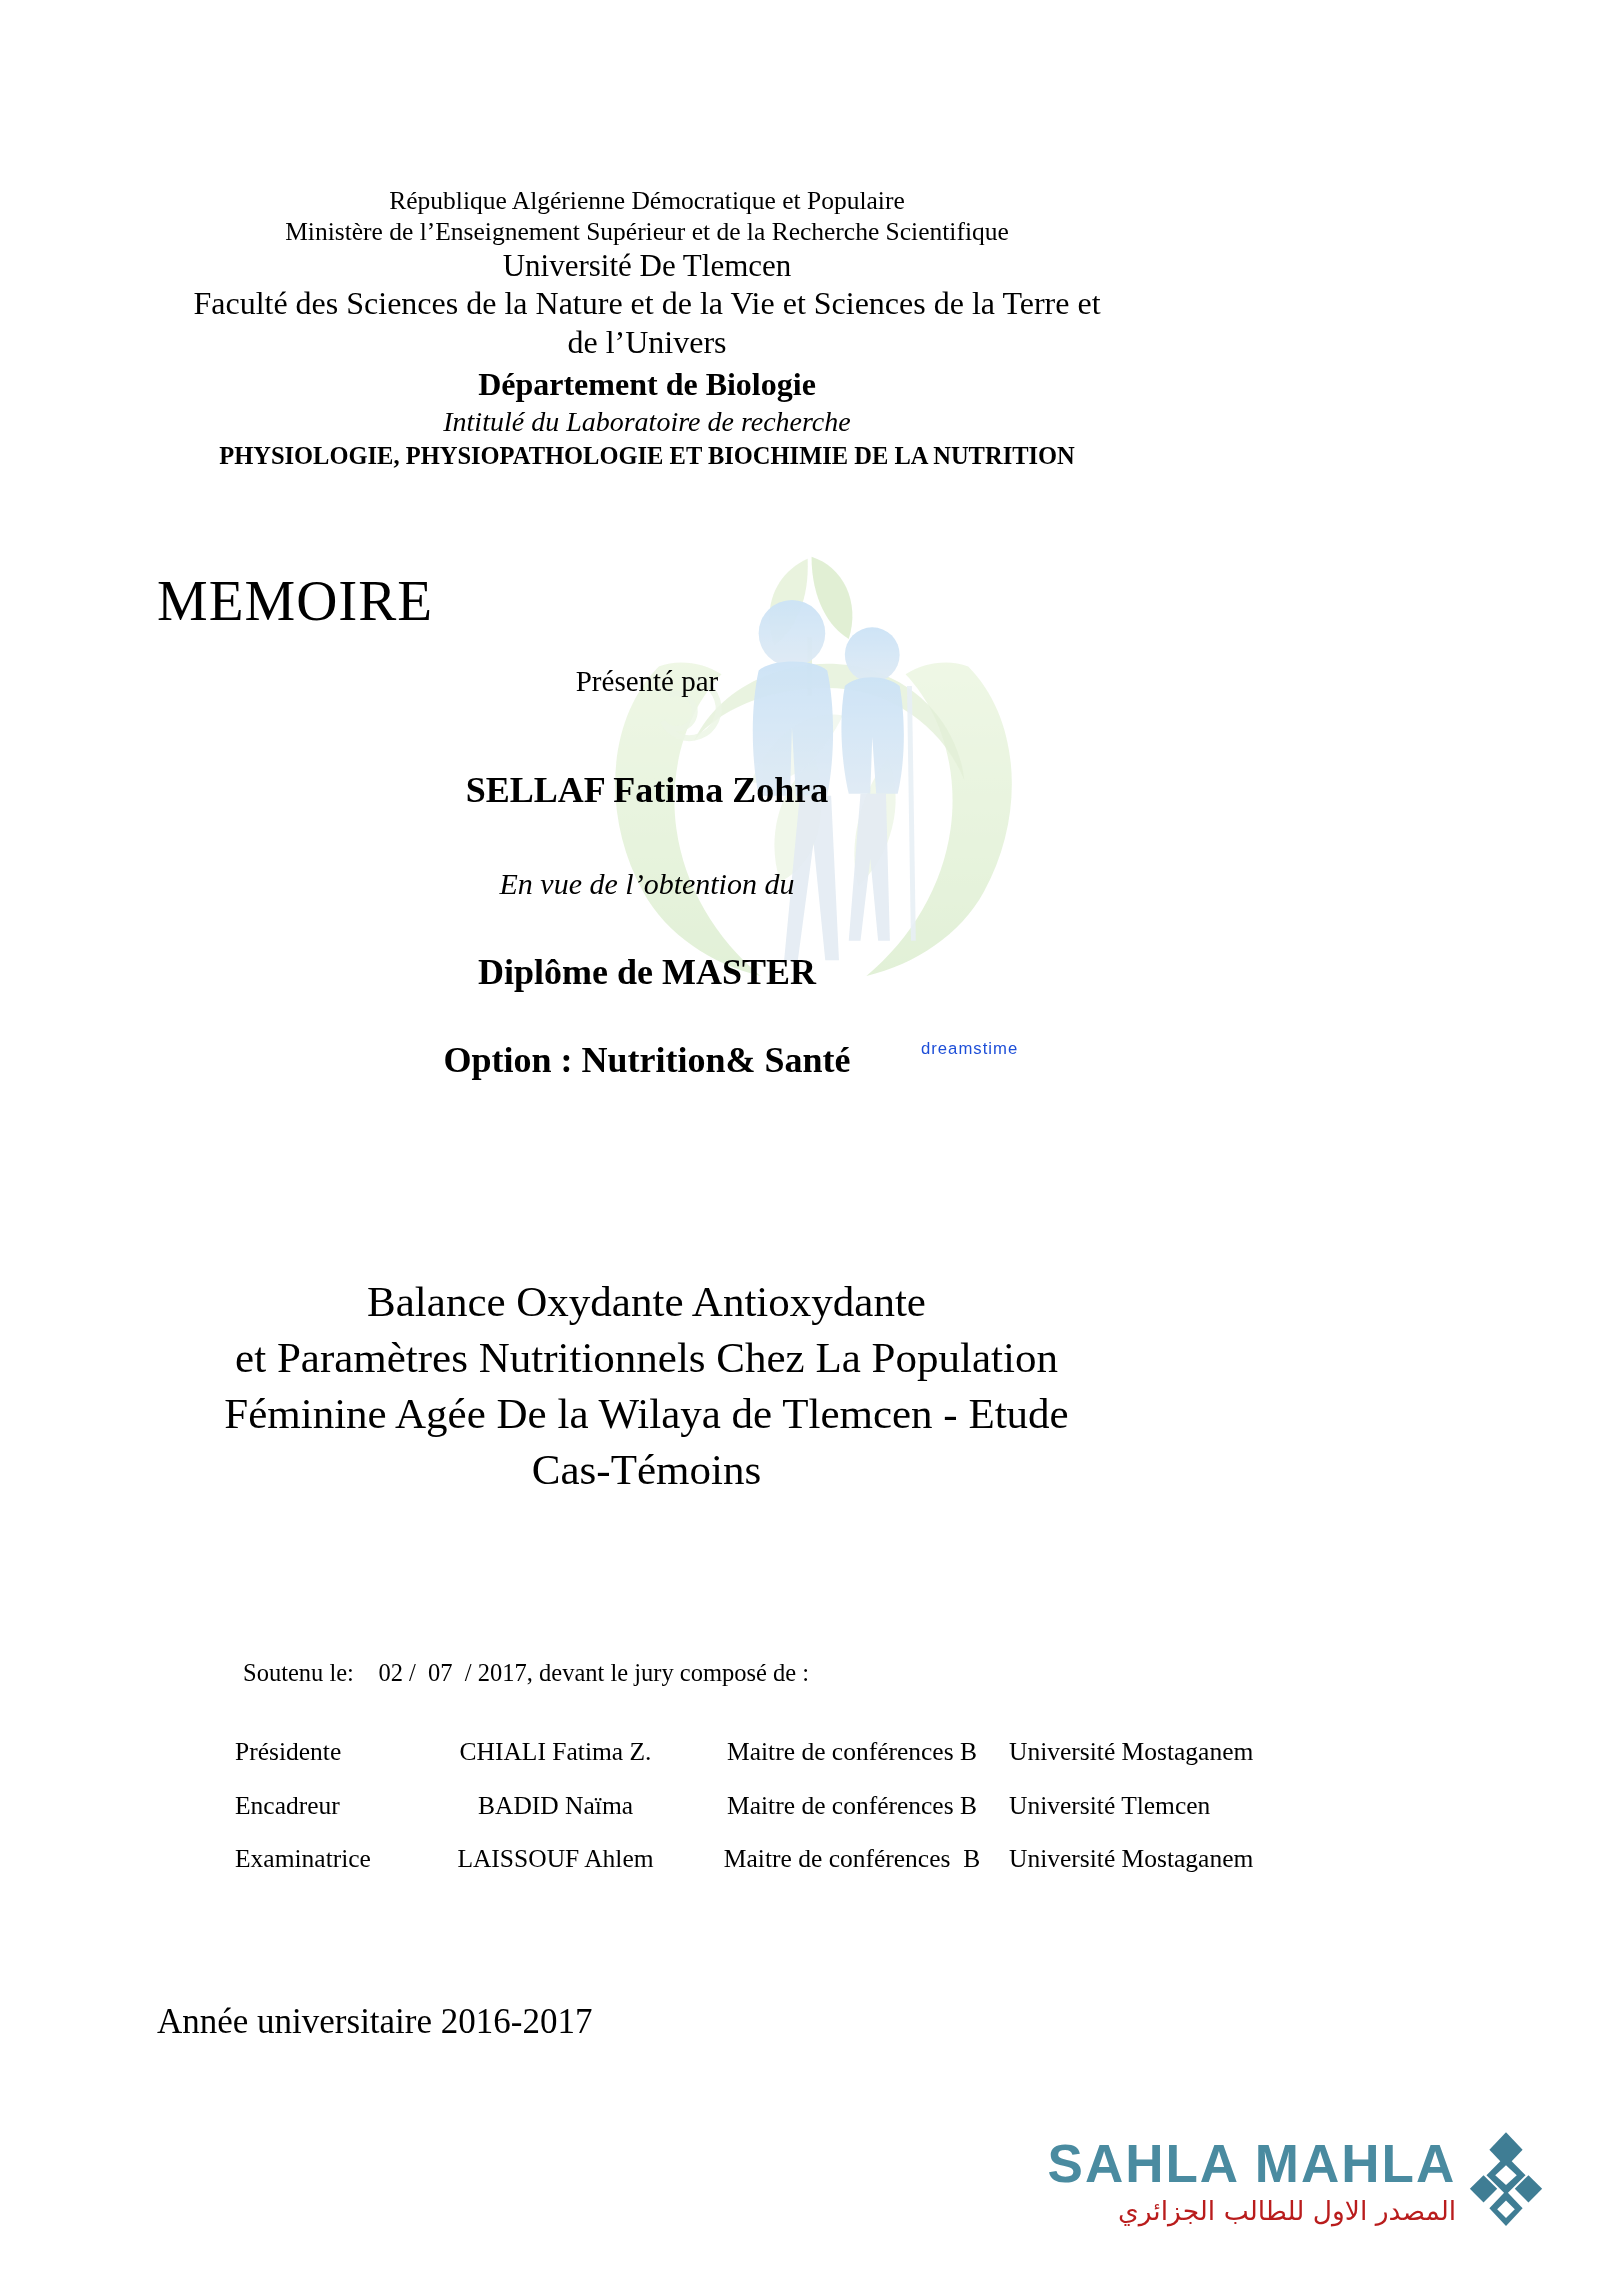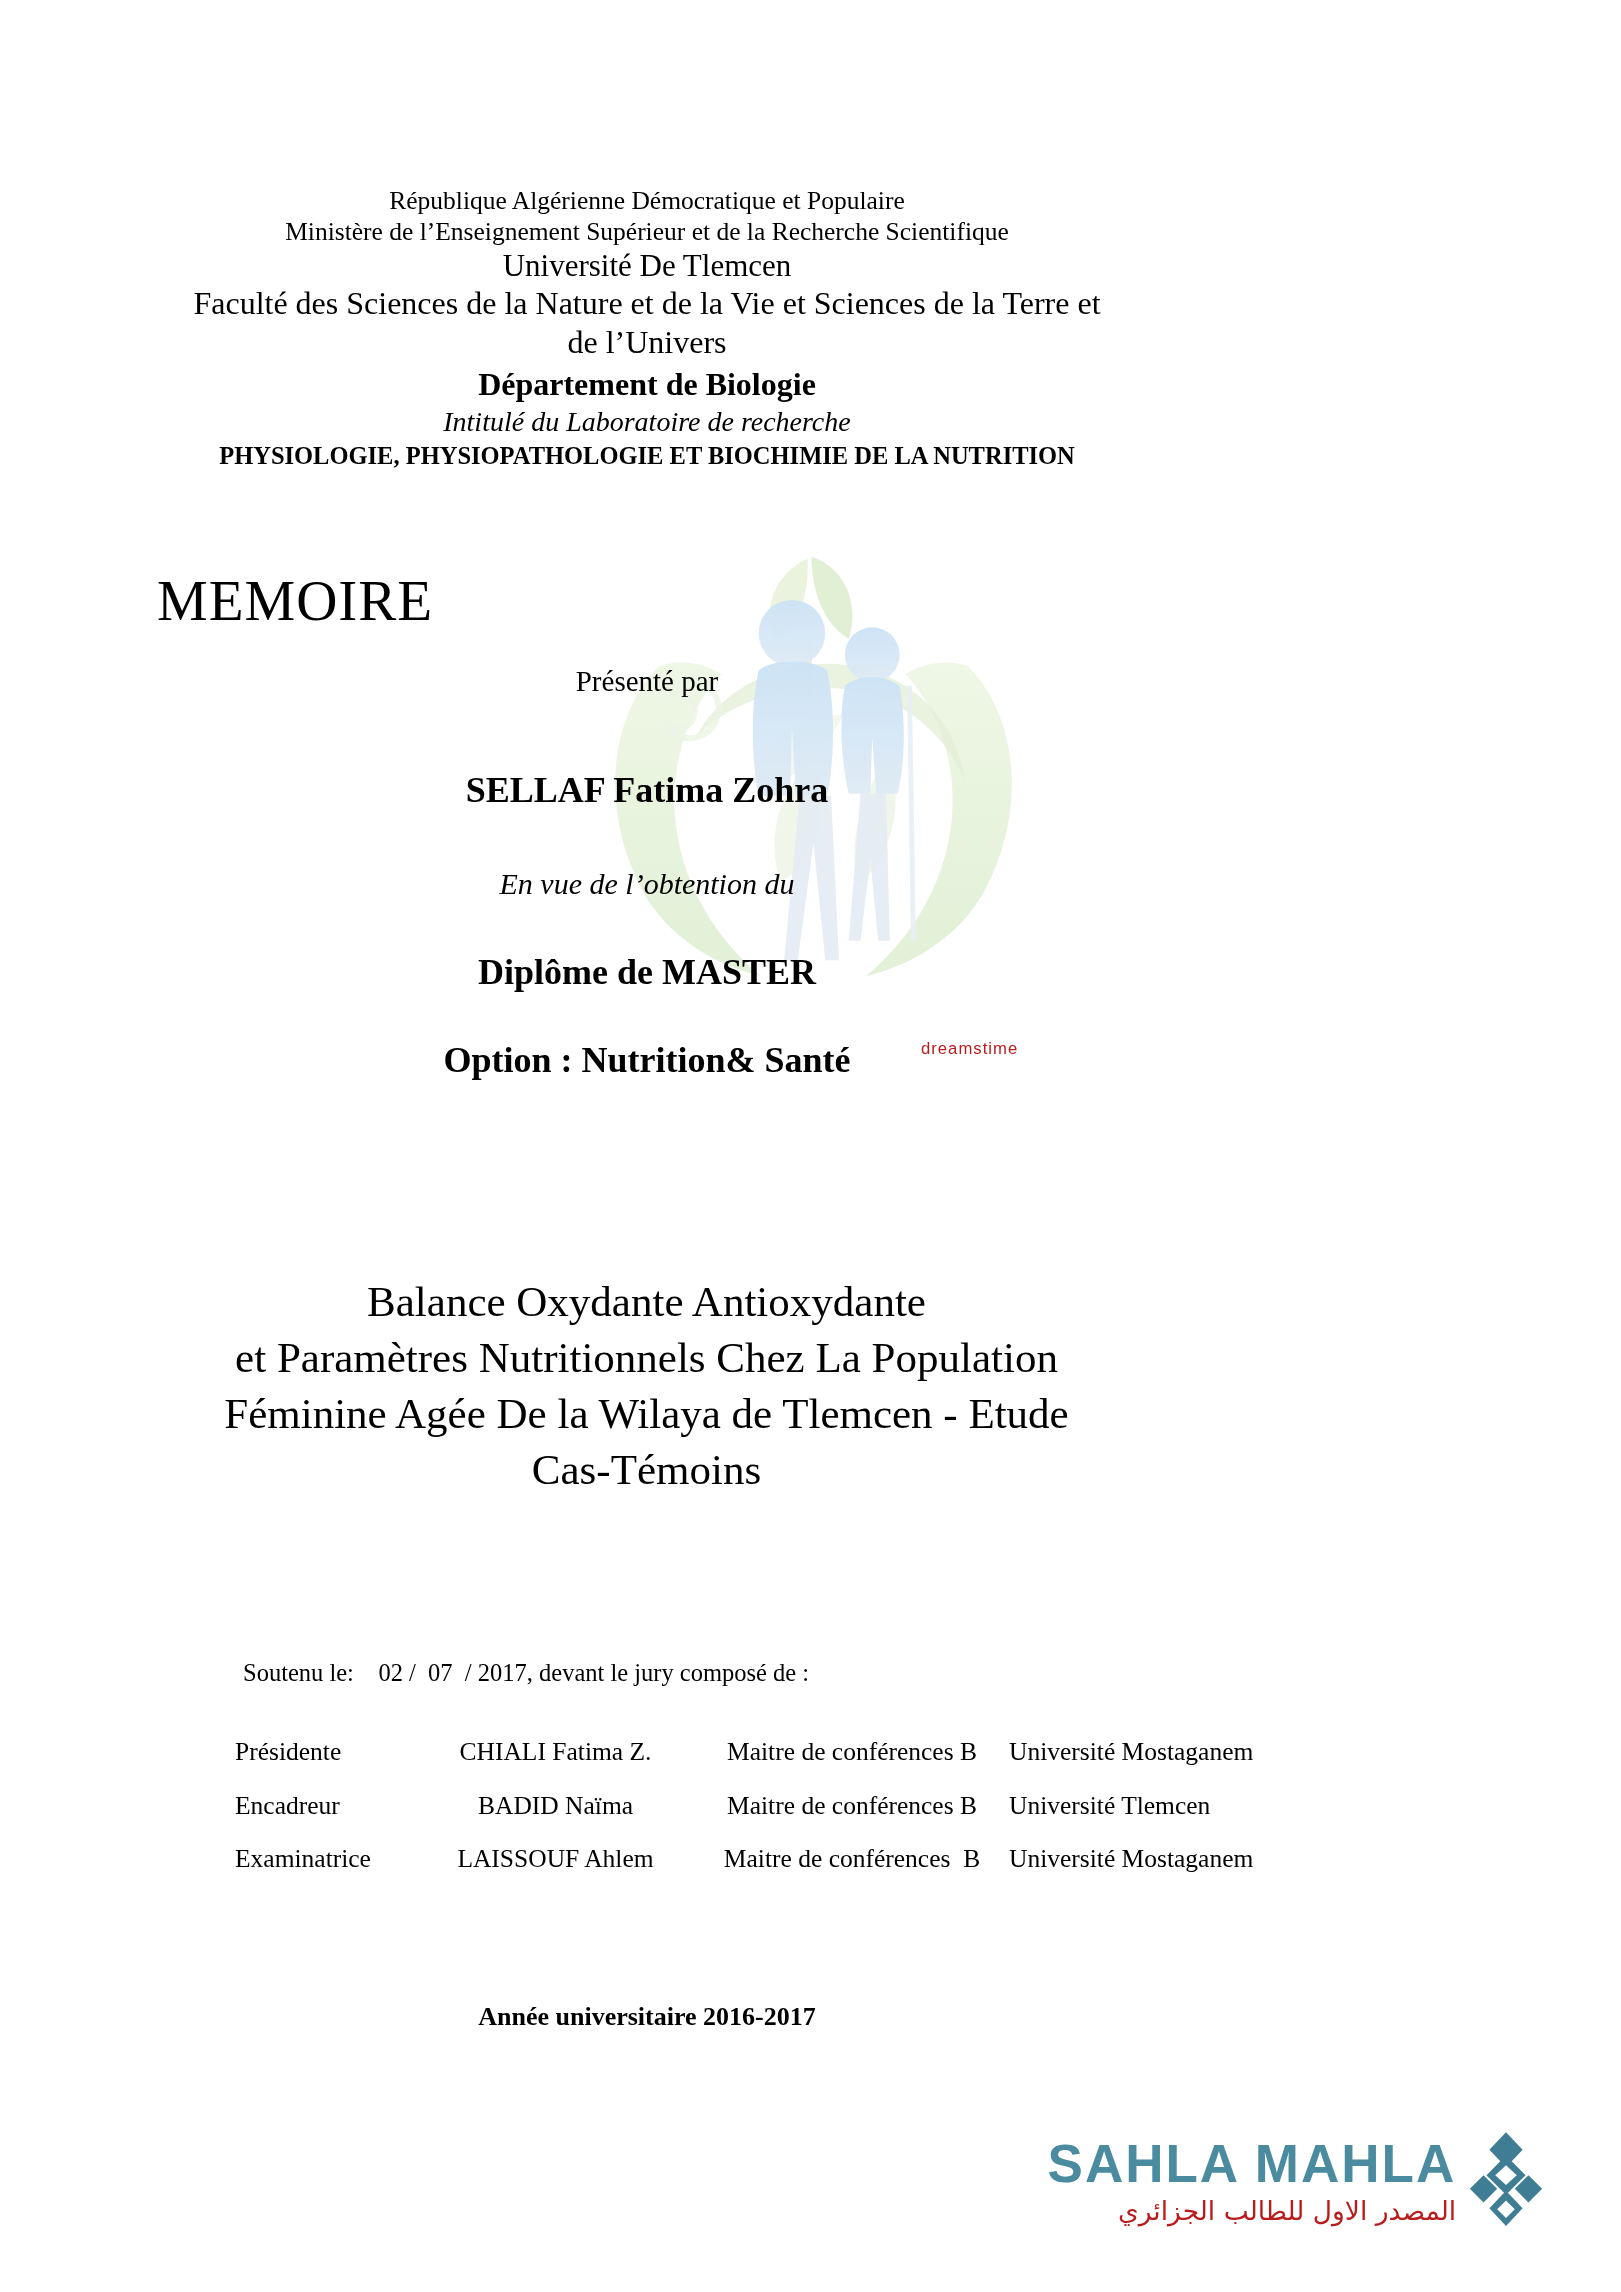--- a/index.html
+++ b/index.html
@@ -37,21 +37,21 @@
     z-index: 0;
   }
   .watermark svg { display:block; width:100%; height:100%; }
 
   .wm-text {
     position: absolute;
     left: 921px;
     top: 1039px;
     font-family: "Liberation Sans", sans-serif;
     font-size: 16.7px;
-    color: #b91c1c;
+    color: #1d4ed8;
     letter-spacing: 1px;
     z-index: 0;
     pointer-events: none;
   }
 
   .hdr-block {
     position: absolute;
     left: 157px;
     top: 186px;
     width: 980px;
@@ -141,23 +141,22 @@
     white-space: pre;
   }
   .jc-role { width: 181px; flex: 0 0 181px; }
   .jc-name { width: 279px; flex: 0 0 279px; text-align: center; }
   .jc-grade{ width: 314px; flex: 0 0 314px; text-align: center; }
   .jc-univ { flex: 1 1 auto; text-align: left; }
 
   .annee {
     position: absolute;
     left: 157px; top: 2002px; width: 980px;
-    text-align: center;
-    font-size: 26px;
-    font-weight: bold;
+    text-align: left;
+    font-size: 35px;
   }
 
   
   .logo {
     position: absolute;
     right: 73px;
     bottom: 61px;
     display: flex;
     align-items: center;
     z-index: 3;

